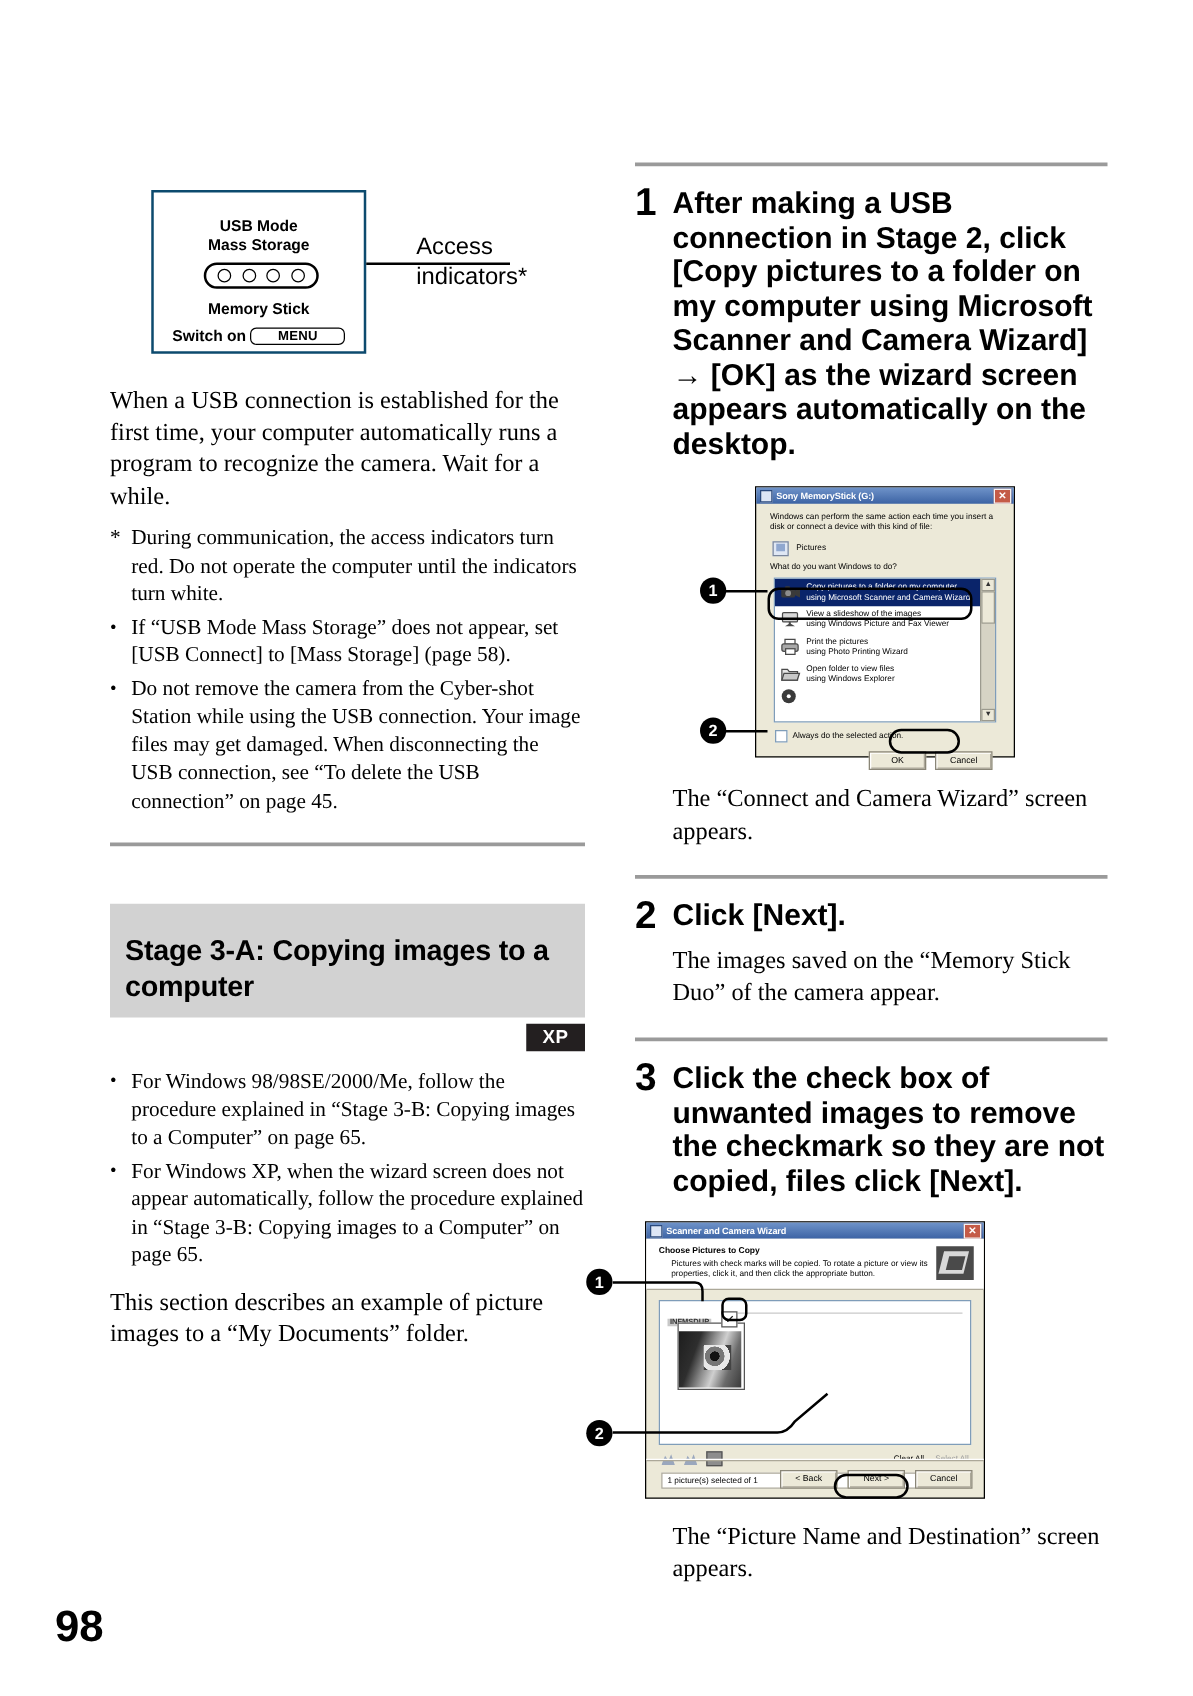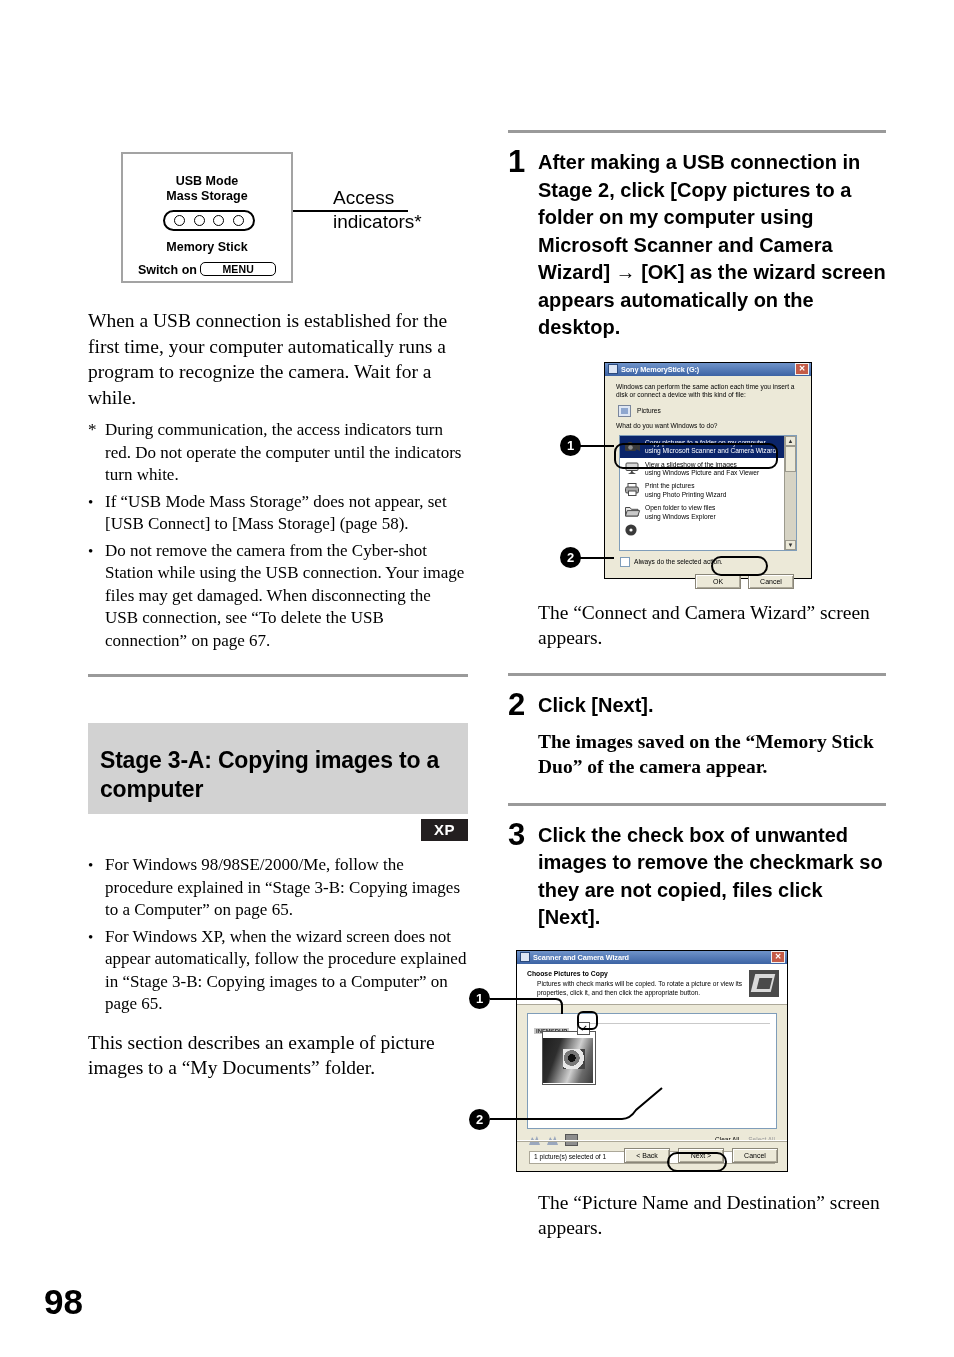--- a/index.html
+++ b/index.html
@@ -19,21 +19,21 @@
   p{margin:0;}
   .mb-sm{margin-bottom:9px;}
 
   
   .hang{position:relative;padding-left:17px;margin-bottom:4px;}
   .hang > .mark{position:absolute;left:0;top:0;}
   .bullet-dot{font-size:15px;line-height:22.5px;}
 
   
   .lcd-wrap{position:relative;height:148px;margin:14px 0 16px 0;}
-  .lcd{position:absolute;left:33px;top:8px;width:172px;height:131px;border:2px solid #a3a3a3;
+  .lcd{position:absolute;left:33px;top:8px;width:172px;height:131px;border:2px solid #0c4a6e;
        box-sizing:border-box;background:#fff;}
   .lcd-t1{position:absolute;left:0;right:0;top:20px;text-align:center;
           font-family:"Liberation Sans",sans-serif;font-weight:bold;font-size:12.5px;line-height:15px;}
   .ind-pill{position:absolute;left:40px;top:56px;width:92px;height:21px;border:2.3px solid #000;
             border-radius:11px;box-sizing:border-box;display:flex;align-items:center;
             justify-content:space-evenly;background:#fff;}
   .ind-dot{width:11px;height:11px;border:1.4px solid #000;border-radius:50%;box-sizing:border-box;}
   .lcd-t2{position:absolute;left:0;right:0;top:86px;text-align:center;
           font-family:"Liberation Sans",sans-serif;font-weight:bold;font-size:12.5px;}
   .lcd-t3{position:absolute;left:0;right:0;top:108px;text-align:center;
@@ -52,21 +52,21 @@
                 line-height:29px;letter-spacing:-.2px;}
   .xp-row{display:flex;justify-content:flex-end;margin-top:5px;}
   .xp-badge{background:#231f20;color:#fff;font-family:"Liberation Sans",sans-serif;font-weight:bold;
             font-size:15px;letter-spacing:.5px;padding:2px 13px 3px 13px;}
 
   
   .rule{height:3px;background:#9a9a9a;}
   .step{display:flex;margin-top:14px;}
   .step-num{font-family:"Liberation Sans",sans-serif;font-weight:bold;font-size:31px;line-height:30px;
             width:30px;flex:0 0 30px;}
-  .step-txt{font-family:"Liberation Sans",sans-serif;font-weight:bold;font-size:20px;line-height:27.5px;
+  .step-txt{font-family:"Liberation Sans",sans-serif;font-weight:bold;font-size:24px;line-height:27.5px;
             flex:1;padding-top:2px;}
   .step-body{margin-left:30px;font-size:19.5px;line-height:25.5px;}
 
   
   .dlg-zone{position:relative;}
   .win{position:absolute;background:#ece9d8;border:1.6px solid #000;box-sizing:border-box;}
   .win-tb{height:13px;background:linear-gradient(#6f93c9,#3c63a4);
           display:flex;align-items:center;padding:0 2px 0 3px;}
   .win-tb-txt{color:#fff;font-family:"Liberation Sans",sans-serif;font-size:7.3px;font-weight:bold;
               white-space:nowrap;overflow:hidden;flex:1;letter-spacing:-.1px;}
@@ -195,21 +195,21 @@
       <div class="hang">
         <span class="mark">*</span>
         <span>During communication, the access indicators turn red. Do not operate the computer until the indicators turn white.</span>
       </div>
       <div class="hang">
         <span class="mark bullet-dot">•</span>
         <span>If “USB Mode Mass Storage” does not appear, set [USB Connect] to [Mass Storage] (page 58).</span>
       </div>
       <div class="hang">
         <span class="mark bullet-dot">•</span>
-        <span>Do not remove the camera from the Cyber-shot Station while using the USB connection. Your image files may get damaged. When disconnecting the USB connection, see “To delete the USB connection” on page 67.</span>
+        <span>Do not remove the camera from the Cyber-shot Station while using the USB connection. Your image files may get damaged. When disconnecting the USB connection, see “To delete the USB connection” on page 45.</span>
       </div>
     </div>
 
     <div class="hr-grey"></div>
 
     <div class="sec-head">
       <div class="sec-head-txt">Stage 3-A: Copying images to a computer</div>
     </div>
     <div class="xp-row">
       <span class="xp-badge">XP</span>
@@ -352,21 +352,21 @@
       <div class="co-line" style="left:72px;top:203px;width:34px;"></div>
     </div>
 
     <p class="serif body-txt step-body" style="margin-left:30px;margin-top:6px;">The “Connect and Camera Wizard” screen appears.</p>
 
     <div class="rule" style="margin-top:22px;"></div>
     <div class="step">
       <div class="step-num">2</div>
       <div class="step-txt">Click [Next].</div>
     </div>
-    <p class="serif body-txt step-body" style="margin-top:9px;font-weight:bold;">The images saved on the “Memory Stick Duo” of the camera appear.</p>
+    <p class="serif body-txt step-body" style="margin-top:9px;">The images saved on the “Memory Stick Duo” of the camera appear.</p>
 
     <div class="rule" style="margin-top:23px;"></div>
     <div class="step">
       <div class="step-num">3</div>
       <div class="step-txt">Click the check box of unwanted images to remove the checkmark so they are not copied, files click [Next].</div>
     </div>
 
     <div class="dlg-zone" style="height:238px;margin-top:12px;">
 
       <div class="win" id="dlg2">

